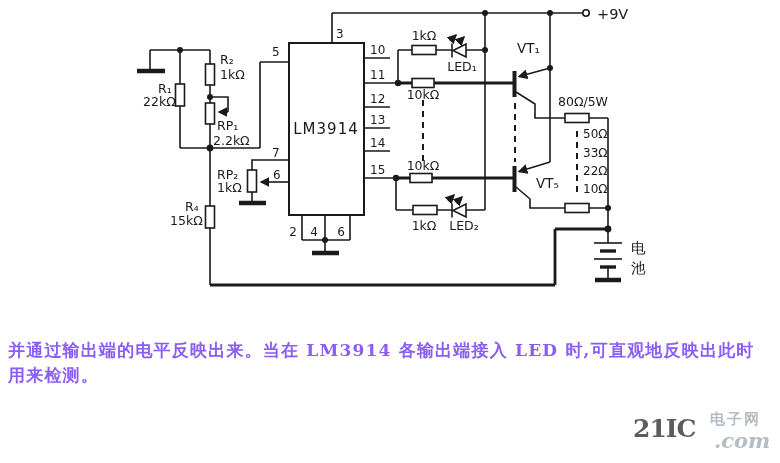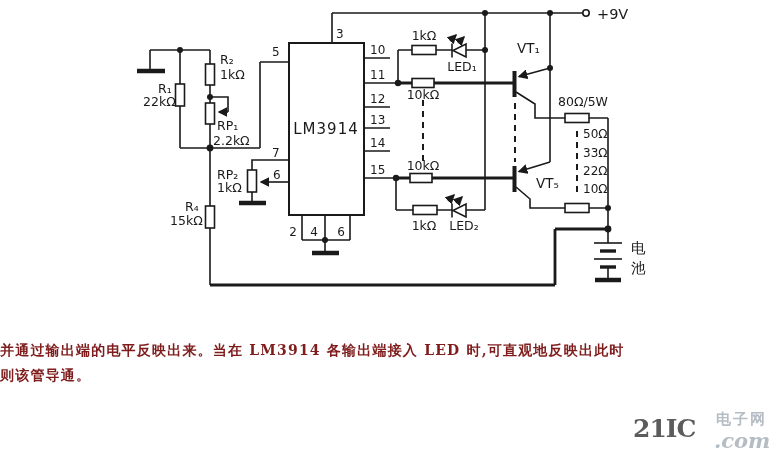--- a/index.html
+++ b/index.html
@@ -7,32 +7,32 @@
     position:relative;width:780px;height:463px;background:#ffffff;overflow:hidden;
     font-family:"DejaVu Sans","Liberation Sans",sans-serif;
   }
   .circuit{position:absolute;left:0;top:0;}
   svg text{fill:#1a1a1a;font-family:"DejaVu Sans","Liberation Sans",sans-serif;}
   .lbl{font-size:12.5px;}
   .lbl-sm{font-size:12px;}
   .ic-lbl{font-size:15px;letter-spacing:1px;}
   .pin{font-size:12px;}
   .caption{
-    position:absolute;left:0;top:338px;width:766px;
+    position:absolute;left:8px;top:338px;width:766px;
     font-family:"DejaVu Serif","Liberation Serif",serif;
-    font-size:14px;font-weight:600;color:#7f1d1d;letter-spacing:1.2px;
+    font-size:17px;font-weight:600;color:#8b5cf6;letter-spacing:1.2px;
   }
   .caption p{margin:0;padding:0;line-height:25px;white-space:nowrap;}
   .watermark{position:absolute;left:633px;top:410px;width:146px;height:52px;opacity:.85;}
   .wm-brand{
     position:absolute;left:0;top:6px;
     font-family:"DejaVu Serif","Liberation Serif",serif;
     font-size:25px;font-weight:bold;color:#404040;letter-spacing:-1px;line-height:1;
   }
-  .wm-cn{position:absolute;left:83px;top:0;font-size:15px;font-weight:bold;color:#a9b2ba;letter-spacing:2px;}
+  .wm-cn{position:absolute;left:77px;top:0;font-size:15px;font-weight:bold;color:#a9b2ba;letter-spacing:2px;}
   .wm-com{
     position:absolute;left:81px;top:20px;
     font-family:"DejaVu Serif","Liberation Serif",serif;
     font-size:21px;font-weight:bold;font-style:italic;color:#a9b2ba;line-height:1;
   }
 </style>
 </head>
 <body>
 
 <div class="screen">
@@ -216,21 +216,21 @@
     <text class="lbl-sm" x="583" y="157">33Ω</text>
     <text class="lbl-sm" x="583" y="175">22Ω</text>
     <text class="lbl-sm" x="583" y="193">10Ω</text>
 
     <text x="631" y="253" font-size="14.5">电</text>
     <text x="631" y="273" font-size="14.5">池</text>
   </svg>
 
   <div class="caption">
     <p>并通过输出端的电平反映出来。当在 LM3914 各输出端接入 LED 时,可直观地反映出此时</p>
-    <p>则该管导通。</p>
+    <p>用来检测。</p>
   </div>
 
   <div class="watermark">
     <span class="wm-brand">21IC</span>
     <span class="wm-cn">电子网</span>
     <span class="wm-com">.com</span>
   </div>
 
 </div>
 

